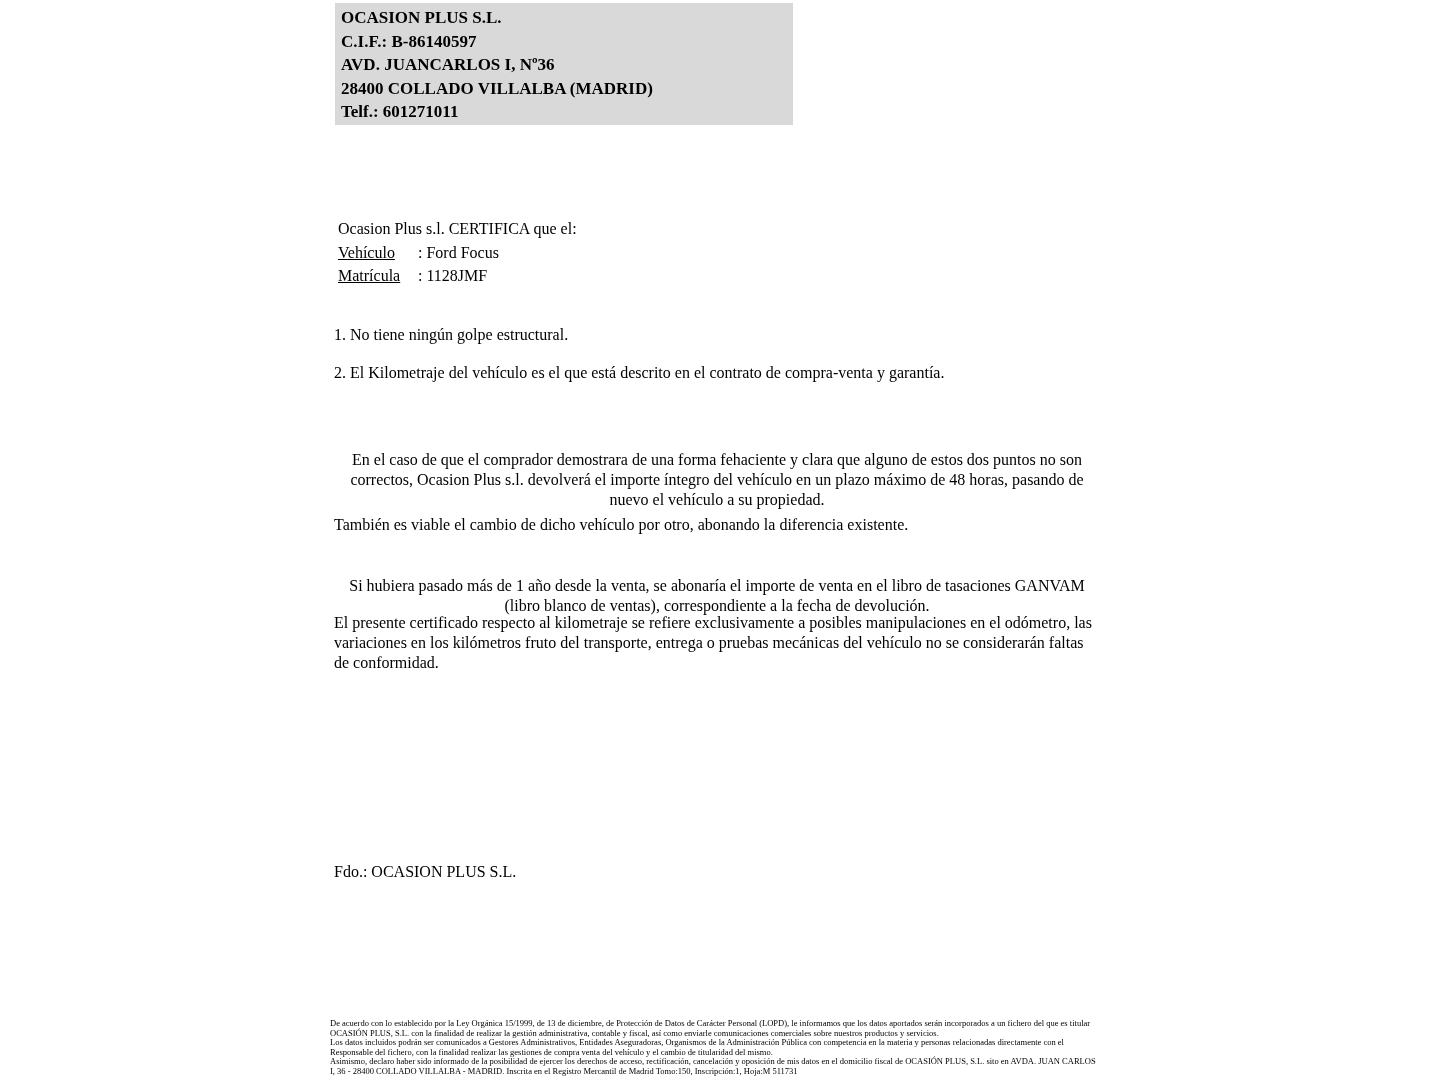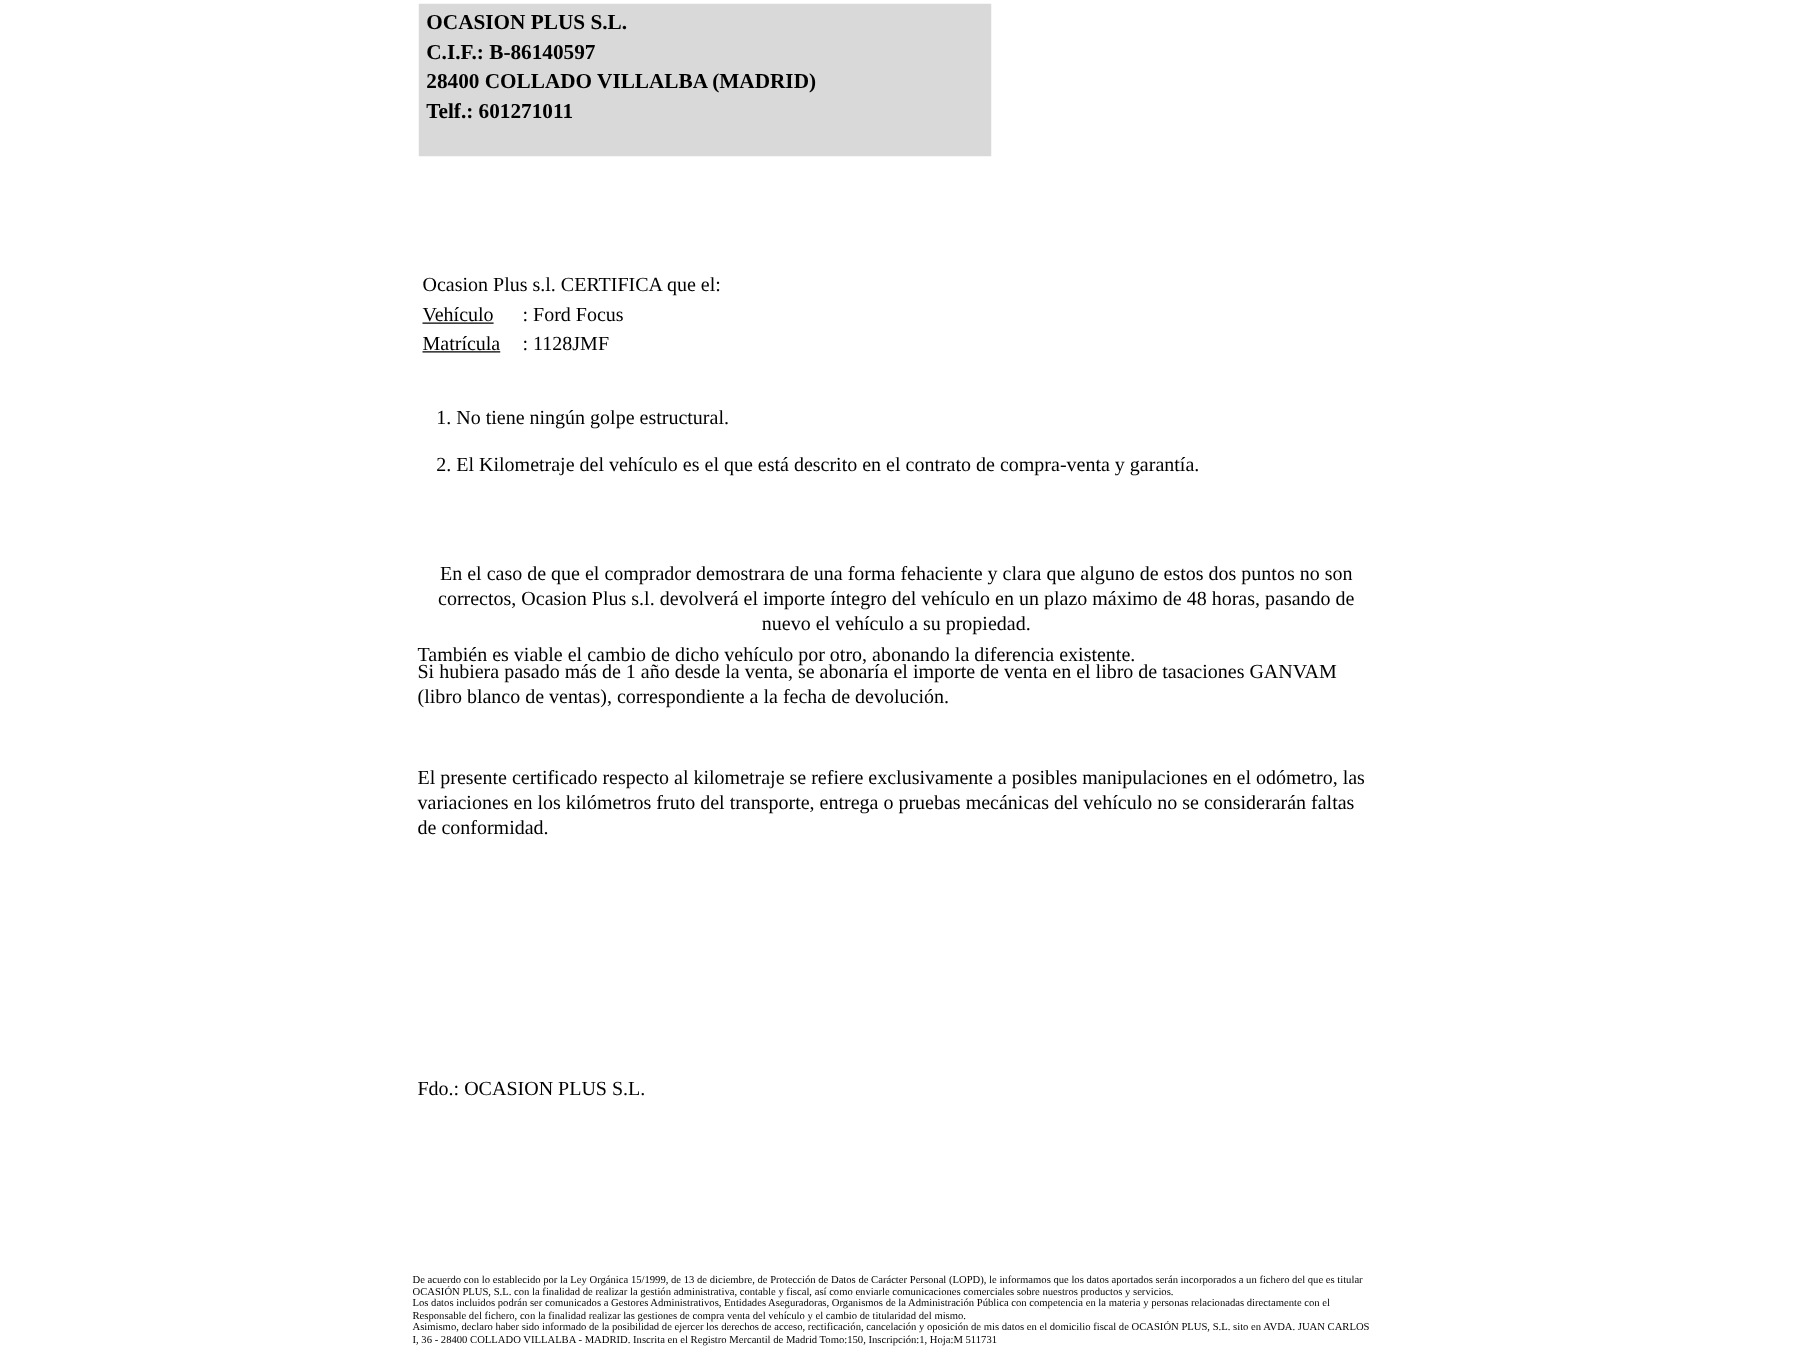--- a/index.html
+++ b/index.html
@@ -46,35 +46,34 @@
     display: inline-block;
     width: 80px;
   }
   .field-label { text-decoration: underline; font-family: Liberation Serif, serif; }
 
   .point {
     position: absolute;
     left: 334px;
     font-size: 16px;
     white-space: nowrap;
-    margin-left: 15px;
   }
   .point1 { top: 326px; }
   .point2 { top: 364px; }
 
   .para {
     position: absolute;
     left: 334px;
     width: 766px;
     font-size: 16px;
     line-height: 19.8px;
   }
   .para1 { top: 450px; text-align: center; }
   .para2 { top: 515px; }
-  .para3 { top: 528px; }
+  .para3 { top: 576px; text-align: center; }
   .para4 { top: 613px; }
 
   .signature {
     position: absolute;
     left: 334px; top: 863px;
     font-size: 16px;
     white-space: nowrap;
   }
 
   .footer {
@@ -86,20 +85,21 @@
   }
 </style>
 </head>
 <body>
 
 <div class="page">
 
   <div class="header-box" style="background: rgb(217, 217, 217);">
     <div class="hline">OCASION PLUS S.L.</div>
     <div class="hline">C.I.F.: B-86140597</div>
+    <div class="hline">AVD. JUANCARLOS I, Nº36</div>
     <div class="hline">28400 COLLADO VILLALBA (MADRID)</div>
     <div class="hline">Telf.: 601271011</div>
   </div>
 
 
   <div class="certifies">
     <div>Ocasion Plus s.l. CERTIFICA que el:</div>
     <div class="field-row"><span class="field-label-wrap"><span class="field-label">Vehículo</span></span><span>: Ford Focus</span></div>
     <div class="field-row"><span class="field-label-wrap"><span class="field-label">Matrícula</span></span><span>: 1128JMF</span></div>
   </div>

